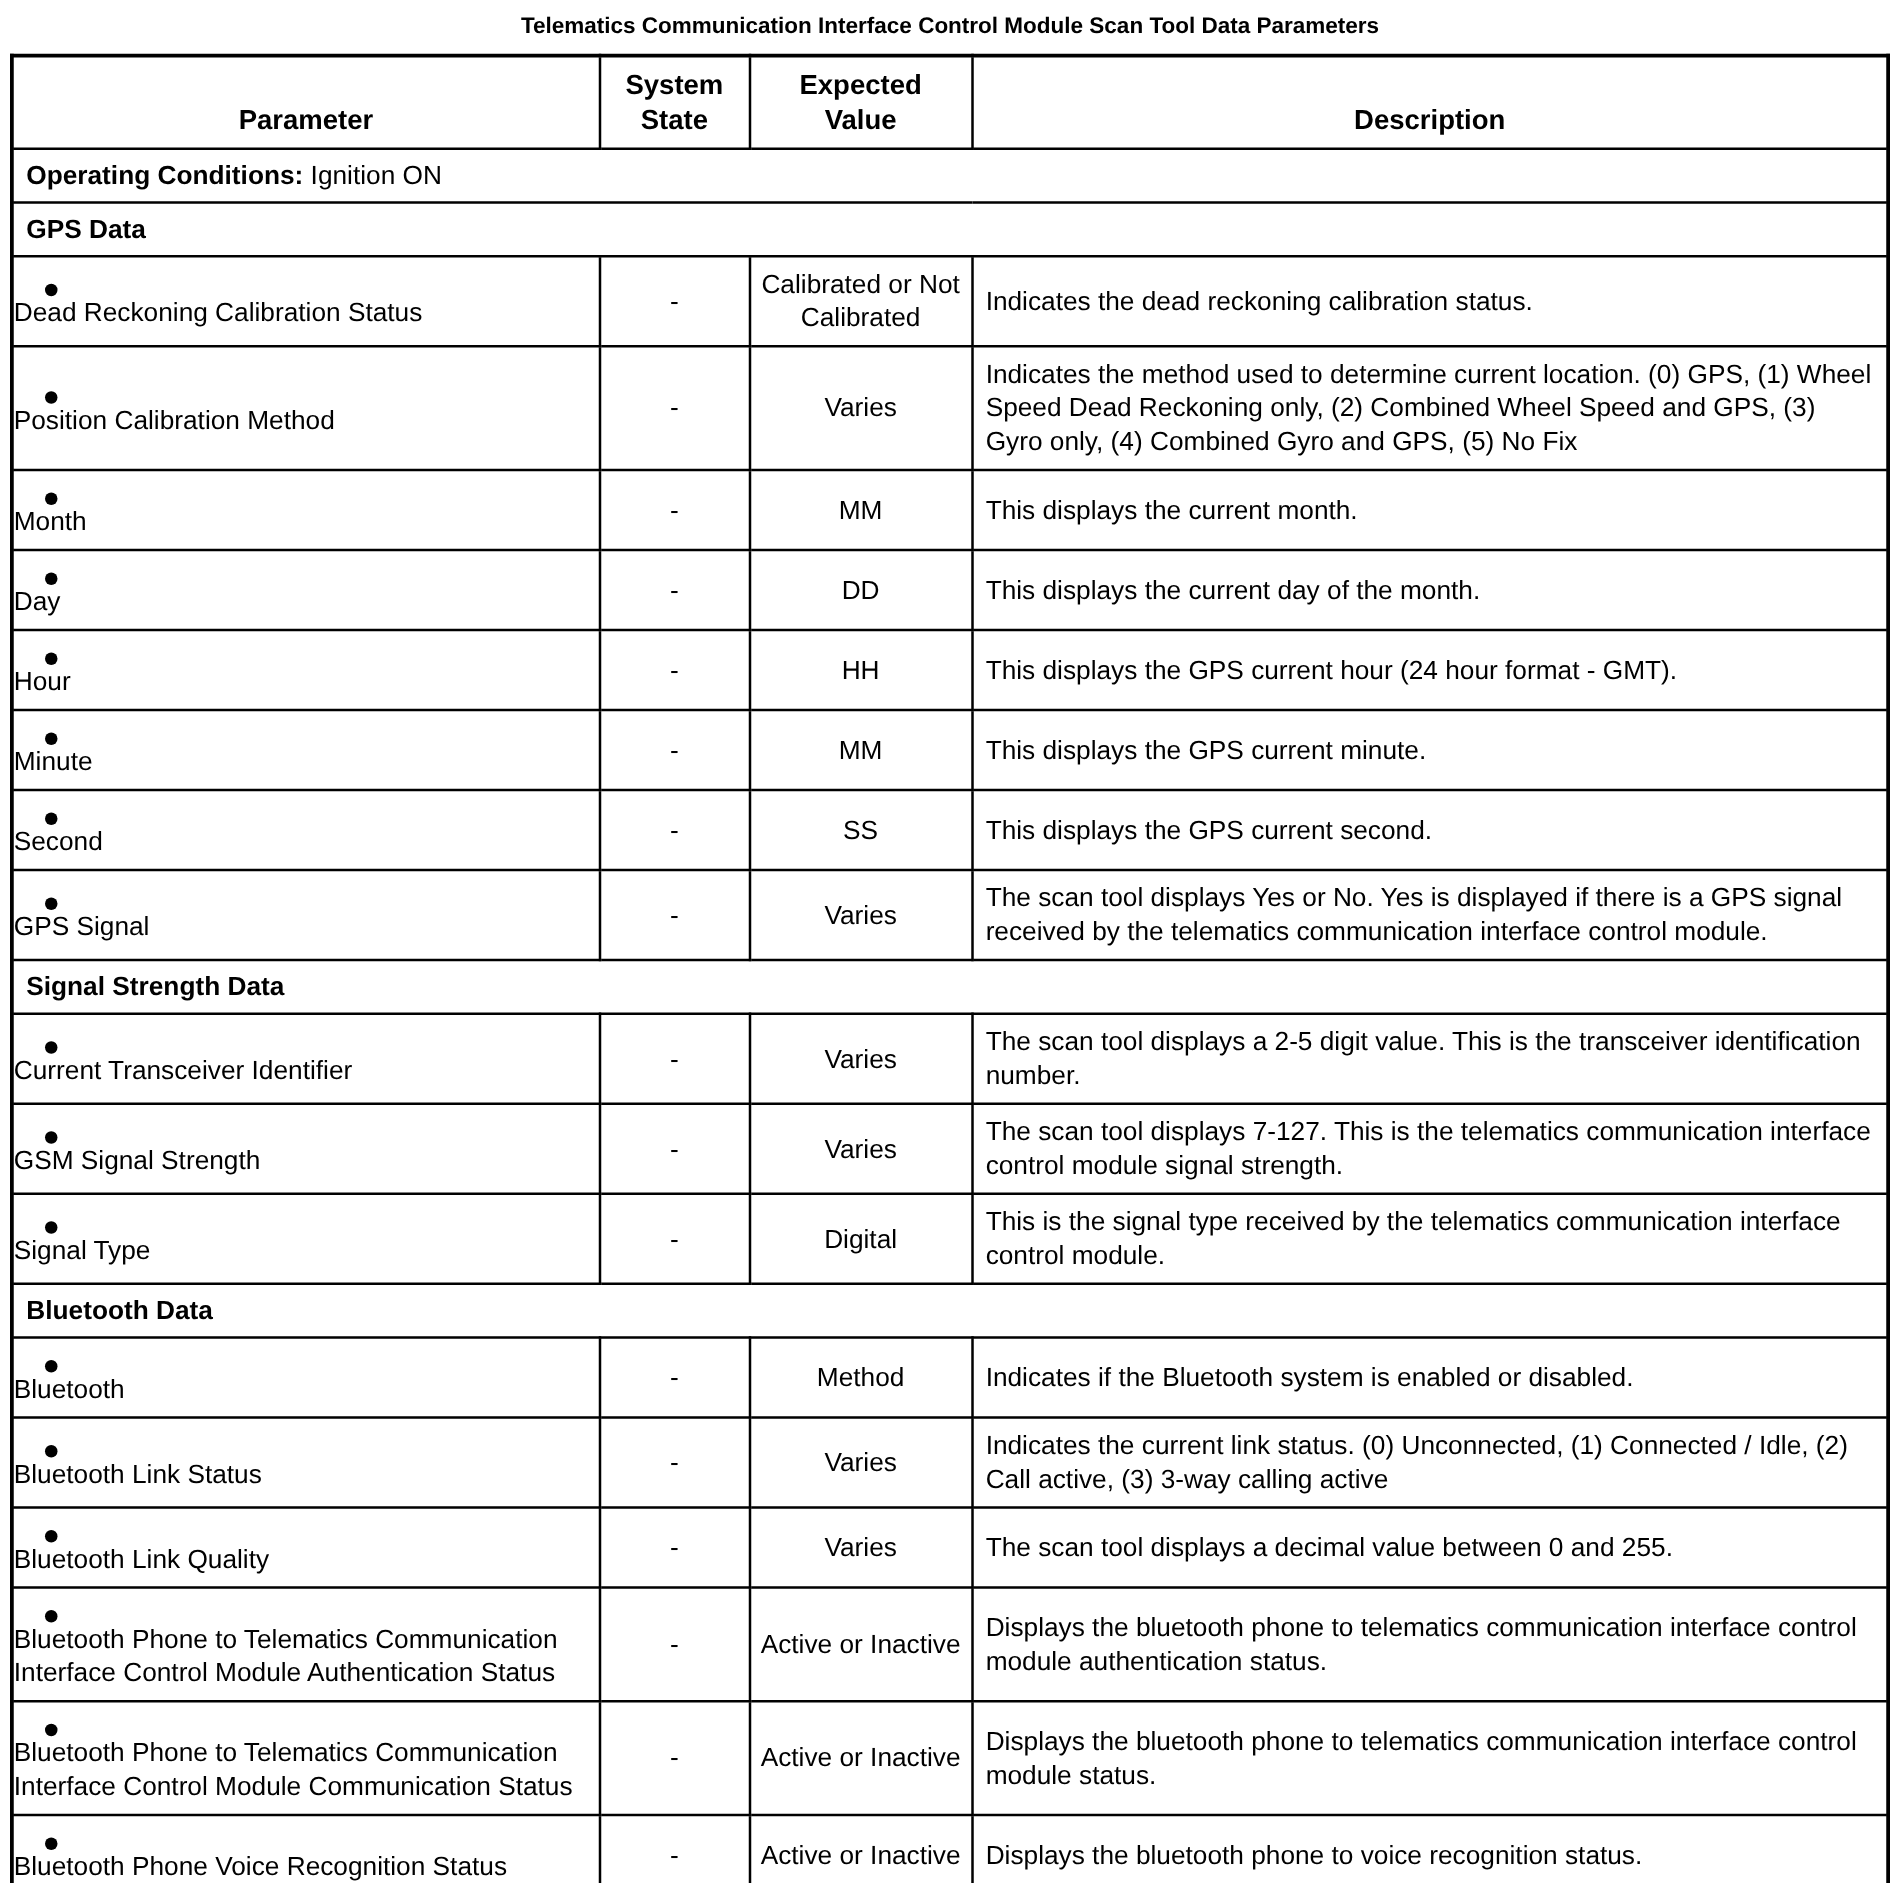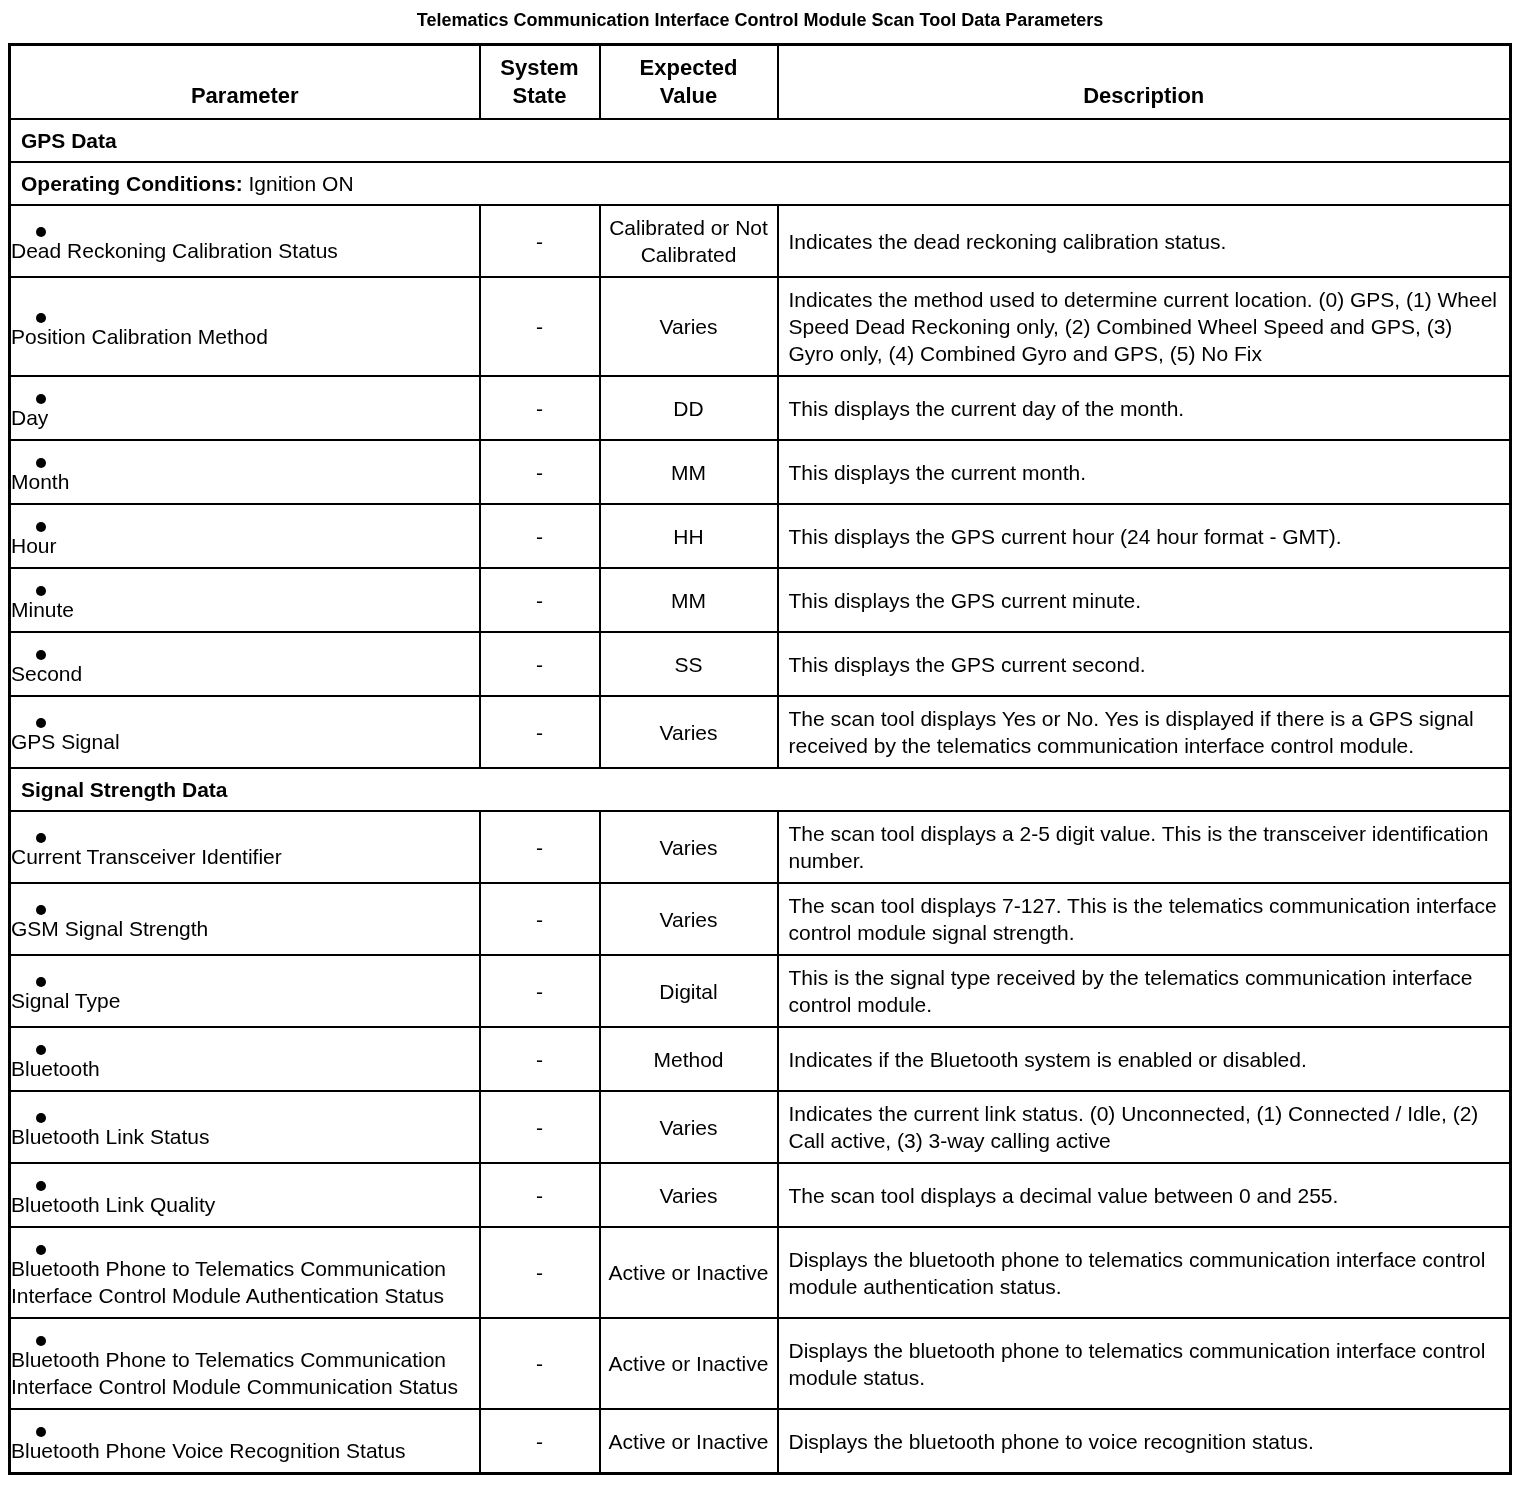--- a/index.html
+++ b/index.html
@@ -85,24 +85,24 @@
     <thead>
       <tr>
         <th class="param-head">Parameter</th>
         <th>System State</th>
         <th>Expected Value</th>
         <th>Description</th>
       </tr>
     </thead>
     <tbody>
         <tr>
+          <td colspan="4" class="section-cell"><span class="bold">Operating Conditions:</span><span> Ignition ON</span></td>
+        </tr>
+        <tr>
           <td colspan="4" class="section-cell"><span class="bold">GPS Data</span></td>
-        </tr>
-        <tr>
-          <td colspan="4" class="section-cell"><span class="bold">Operating Conditions:</span><span> Ignition ON</span></td>
         </tr>
         <tr>
           <td class="param-cell">
             <div class="param-flex">
               <span class="bullet"></span>
               <span class="param-text">Dead Reckoning Calibration Status</span>
             </div>
           </td>
           <td class="center-cell">-</td>
           <td class="center-cell">Calibrated or Not Calibrated</td>
@@ -116,42 +116,42 @@
             </div>
           </td>
           <td class="center-cell">-</td>
           <td class="center-cell">Varies</td>
           <td class="desc-cell">Indicates the method used to determine current location. (0) GPS, (1) Wheel Speed Dead Reckoning only, (2) Combined Wheel Speed and GPS, (3) Gyro only, (4) Combined Gyro and GPS, (5) No Fix</td>
         </tr>
         <tr>
           <td class="param-cell">
             <div class="param-flex">
               <span class="bullet"></span>
+              <span class="param-text">Month</span>
+            </div>
+          </td>
+          <td class="center-cell">-</td>
+          <td class="center-cell">MM</td>
+          <td class="desc-cell">This displays the current month.</td>
+        </tr>
+        <tr>
+          <td class="param-cell">
+            <div class="param-flex">
+              <span class="bullet"></span>
               <span class="param-text">Day</span>
             </div>
           </td>
           <td class="center-cell">-</td>
           <td class="center-cell">DD</td>
           <td class="desc-cell">This displays the current day of the month.</td>
         </tr>
         <tr>
           <td class="param-cell">
             <div class="param-flex">
               <span class="bullet"></span>
-              <span class="param-text">Month</span>
-            </div>
-          </td>
-          <td class="center-cell">-</td>
-          <td class="center-cell">MM</td>
-          <td class="desc-cell">This displays the current month.</td>
-        </tr>
-        <tr>
-          <td class="param-cell">
-            <div class="param-flex">
-              <span class="bullet"></span>
               <span class="param-text">Hour</span>
             </div>
           </td>
           <td class="center-cell">-</td>
           <td class="center-cell">HH</td>
           <td class="desc-cell">This displays the GPS current hour (24 hour format - GMT).</td>
         </tr>
         <tr>
           <td class="param-cell">
             <div class="param-flex">
@@ -213,20 +213,23 @@
         <tr>
           <td class="param-cell">
             <div class="param-flex">
               <span class="bullet"></span>
               <span class="param-text">Signal Type</span>
             </div>
           </td>
           <td class="center-cell">-</td>
           <td class="center-cell">Digital</td>
           <td class="desc-cell">This is the signal type received by the telematics communication interface control module.</td>
+        </tr>
+        <tr>
+          <td colspan="4" class="section-cell"><span class="bold">Bluetooth Data</span></td>
         </tr>
         <tr>
           <td class="param-cell">
             <div class="param-flex">
               <span class="bullet"></span>
               <span class="param-text">Bluetooth</span>
             </div>
           </td>
           <td class="center-cell">-</td>
           <td class="center-cell">Method</td>

